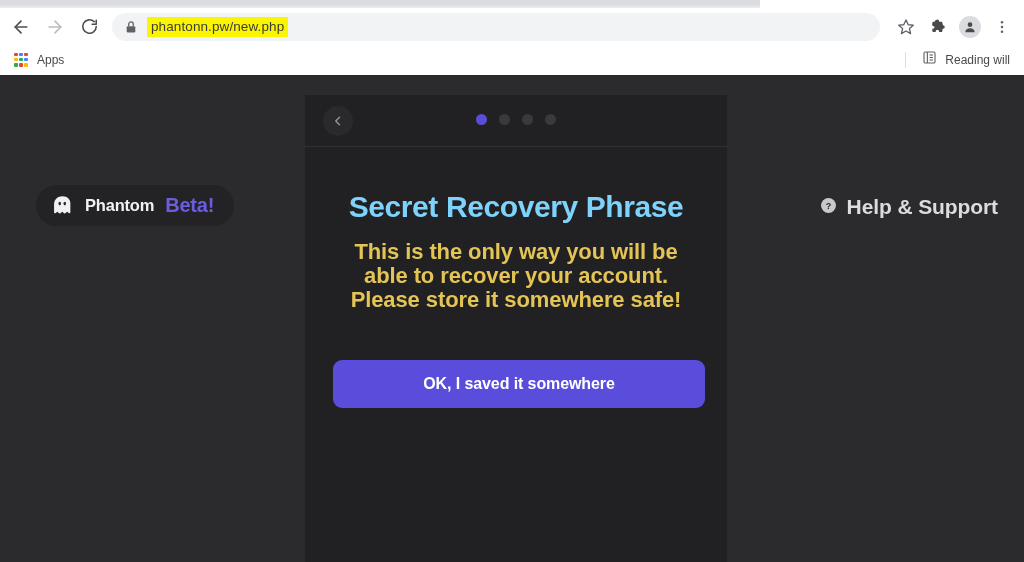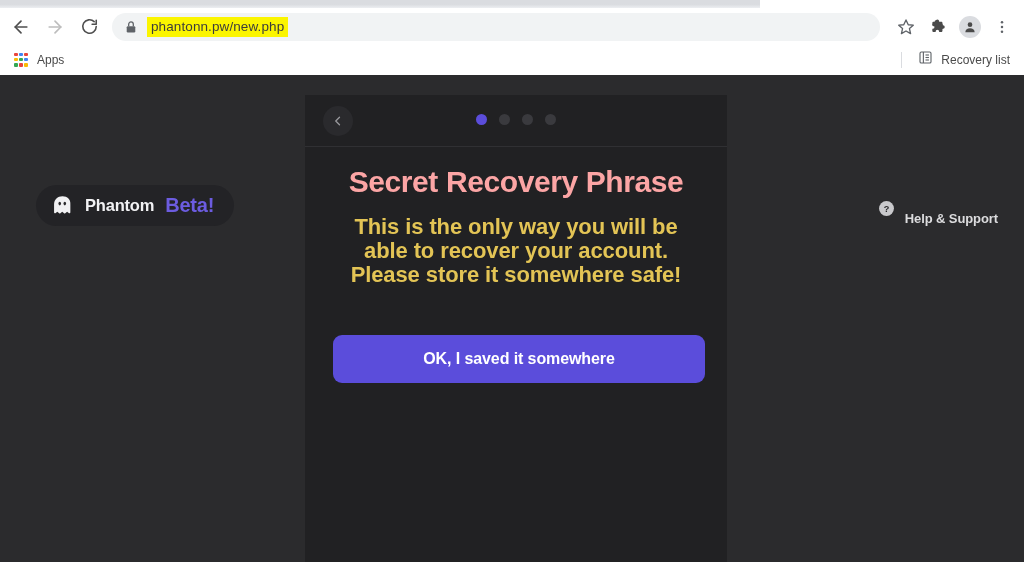--- a/index.html
+++ b/index.html
@@ -165,21 +165,21 @@
 
   
   .help-support {
     position: absolute;
     right: 26px;
     top: 120px;
     display: flex;
     align-items: center;
     gap: 10px;
   }
-  .help-label { font-size: 13px; color: #dcdcde; font-weight: bold; letter-spacing: -0.1px; margin-top: 16px; }
+  .help-label { font-size: 21px; color: #dcdcde; font-weight: bold; letter-spacing: -0.1px; }
 
   
   .modal {
     position: absolute;
     left: 305px;
     top: 20px;
     width: 422px;
     height: 467px;
     background: #212123;
   }
@@ -211,24 +211,24 @@
     gap: 12px;
   }
   .dot { width: 11px; height: 11px; border-radius: 50%; background: #3a3a3e; }
   .dot.active { background: #5b4ddb; }
 
   .modal-body {
     padding: 0 28px;
     text-align: center;
   }
   .modal-title {
-    margin-top: 18px;
+    margin-top: 43px;
     font-size: 30px;
     font-weight: bold;
-    color: #fca5a5;
+    color: #7dd3fc;
     letter-spacing: -0.4px;
     line-height: 34px;
   }
   .modal-warning {
     margin-top: 16px;
     font-size: 22px;
     font-weight: bold;
     color: #e3c455;
     line-height: 24px;
     letter-spacing: -0.1px;
@@ -368,21 +368,21 @@
       <div class="reading-list">
         <span>
           <svg width="15" height="15" viewBox="0 0 24 24" fill="none" stroke="#5f6368" stroke-width="1.8">
             <rect x="3.2" y="3.2" width="17.6" height="17.6" rx="2.2"></rect>
             <line x1="8.6" y1="3.2" x2="8.6" y2="20.8"></line>
             <line x1="12" y1="8" x2="17.5" y2="8"></line>
               <line x1="12" y1="12" x2="17.5" y2="12"></line>
               <line x1="12" y1="16" x2="17.5" y2="16"></line>
           </svg>
         </span>
-        <span class="reading-label">Recovery list</span>
+        <span class="reading-label">Reading will</span>
       </div>
     </div>
   </div>
 </div>
 
 <div class="page">
 
   <div class="brand-pill">
     <span class="ghost">
       <svg width="23" height="23" viewBox="0 0 24 24">

